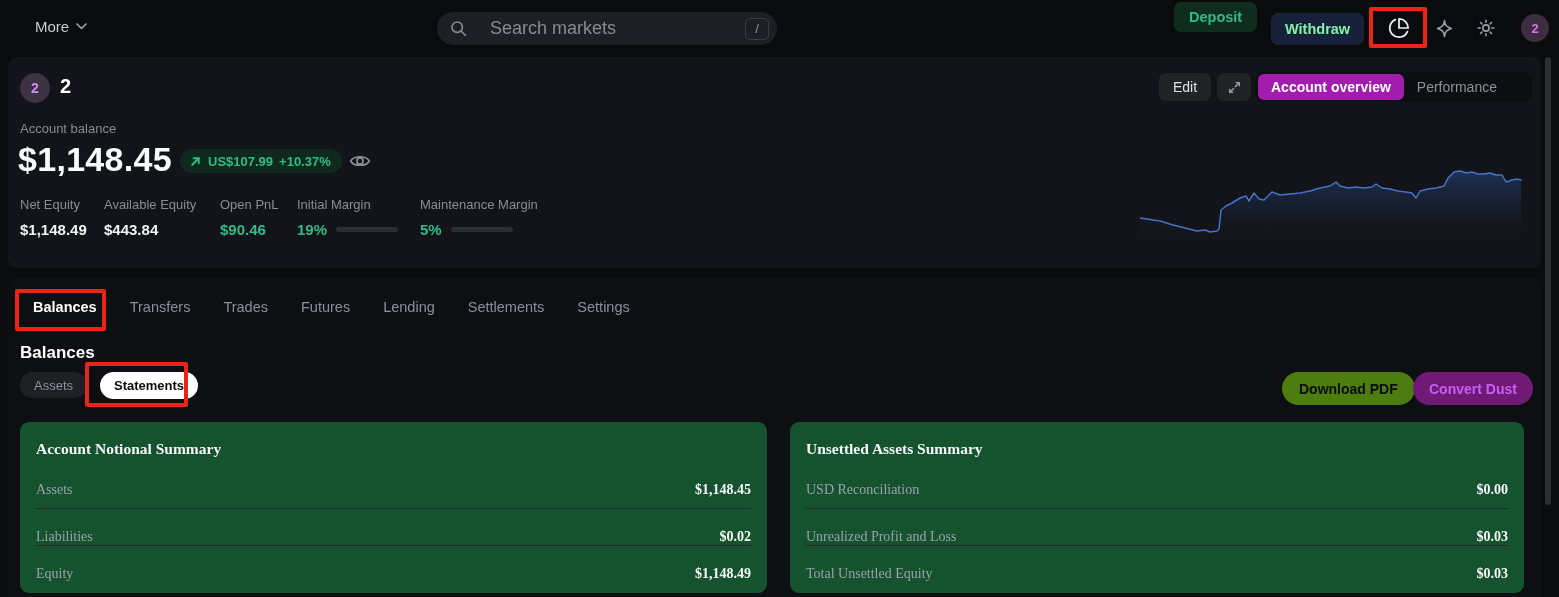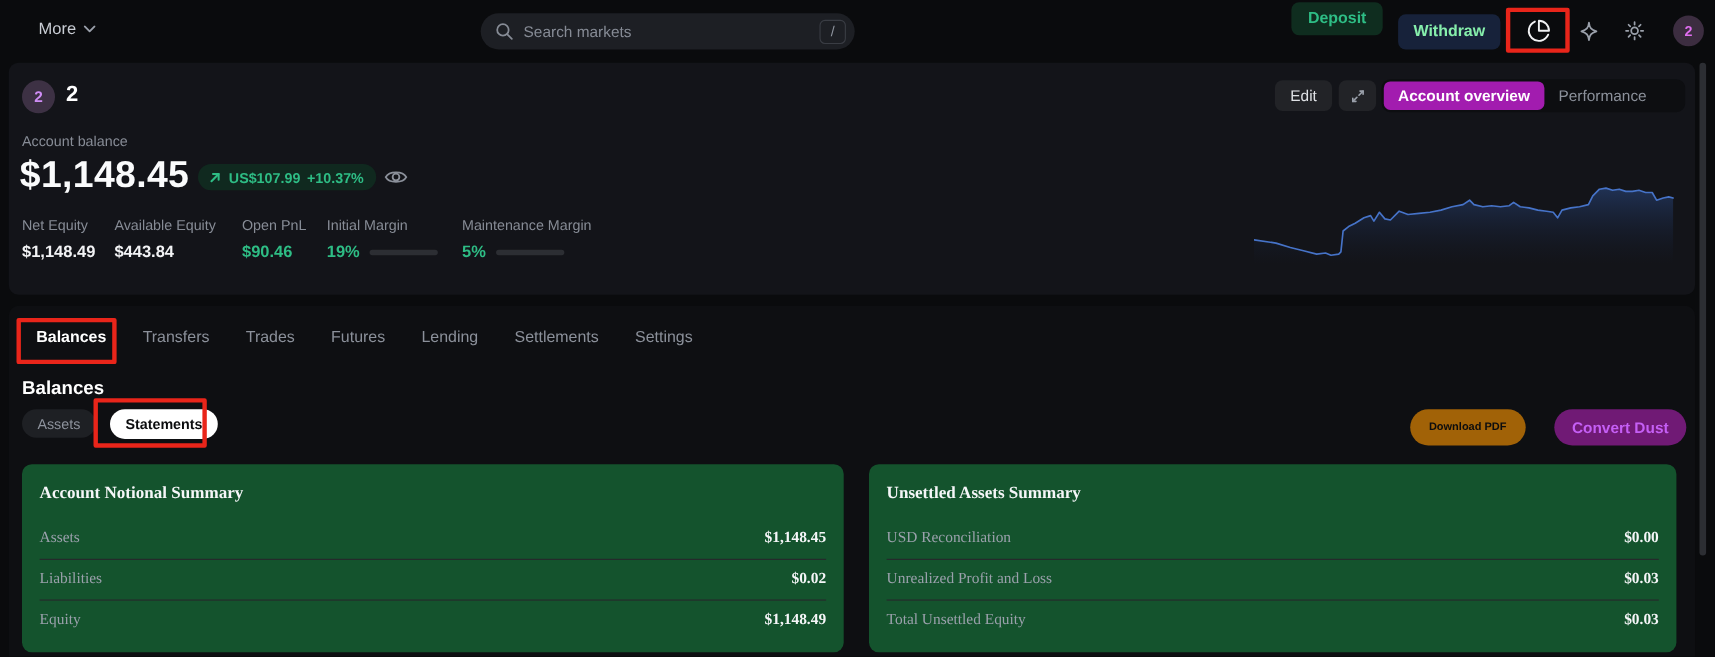--- a/index.html
+++ b/index.html
@@ -5,21 +5,21 @@
   * { margin:0; padding:0; box-sizing:border-box; }
   html,body { background:#0a0b0d; }
   body { font-family:"Liberation Sans", sans-serif; }
   .screen { position:relative; width:1559px; height:597px; background:#0a0b0d; overflow:hidden; color:#eceef1; }
 
   
   .topbar { position:absolute; left:0; top:0; width:1559px; height:56px; display:flex; align-items:center; }
   .clipped-nav { position:absolute; left:-6px; top:19px; width:10px; overflow:hidden; color:#c4c8d0; font-size:15px; font-weight:bold; }
   .more { position:absolute; left:35px; top:18px; display:flex; align-items:center; gap:7px; color:#c9cdd4; font-size:15px; cursor:pointer; }
   .searchbar { position:absolute; left:437px; top:12px; width:340px; height:33px; background:#1d1f24; border-radius:17px; display:flex; align-items:center; padding:0 8px 0 13px; }
-  .searchbar .ph { color:#868b95; font-size:14px; margin-left:9px; flex:1; }
+  .searchbar .ph { color:#868b95; font-size:18px; margin-left:23px; flex:1; }
   .slashkey { width:24px; height:22px; border:1px solid #3a3d44; border-radius:5px; color:#9096a0; font-size:13px; display:flex; align-items:center; justify-content:center; }
   .btn-deposit { position:absolute; left:1174px; top:2px; height:30px; padding:0 15px; background:#0f2d1f; color:#2ebd85; font-weight:bold; font-size:14.5px; border:none; border-radius:7px; cursor:pointer; }
   .btn-withdraw { position:absolute; left:1271px; top:13px; height:32px; padding:0 14px; background:#17223a; color:#86efac; font-weight:bold; font-size:14.5px; border:none; border-radius:7px; cursor:pointer; }
   .icon-btn { position:absolute; top:16px; width:24px; height:24px; display:flex; align-items:center; justify-content:center; cursor:pointer; background:none; border:none; }
   .avatar-top { position:absolute; left:1521px; top:14px; width:28px; height:28px; border-radius:50%; background:#3c2d40; color:#e06ef0; font-size:13px; font-weight:bold; display:flex; align-items:center; justify-content:center; cursor:pointer; }
 
   
   .panel { position:absolute; left:8px; top:57px; width:1533px; height:211px; background:#131419; border-radius:9px; }
   .acct-avatar { position:absolute; left:12px; top:16px; width:30px; height:30px; border-radius:50%; background:#3d3144; color:#cf8df5; font-size:14px; font-weight:bold; display:flex; align-items:center; justify-content:center; }
   .acct-name { position:absolute; left:52px; top:18px; font-size:20px; font-weight:bold; color:#ffffff; }
@@ -43,30 +43,30 @@
 
   
   .section { position:absolute; left:8px; top:278px; width:1533px; height:319px; background:#0e0f12; border-radius:9px 9px 0 0; }
   .tabs { position:absolute; left:25px; top:17px; display:flex; gap:33px; }
   .tab { background:none; border:none; color:#8b909a; font-size:14.5px; cursor:pointer; padding:4px 0; white-space:nowrap; }
   .tab.active { color:#ffffff; font-weight:bold; }
   .heading { position:absolute; left:12px; top:65px; font-size:17px; font-weight:bold; color:#ffffff; }
   .pills { position:absolute; left:12px; top:94px; display:flex; gap:13px; }
   .pill { height:26px; padding:0 14px; border-radius:14px; border:none; font-size:13px; cursor:pointer; background:#1e2024; color:#8e939d; }
   .pill.active { background:#ffffff; color:#0b0c0e; font-weight:bold; height:27px; }
-  .btn-pdf { position:absolute; left:1274px; top:94px; height:33px; padding:0 17px; background:#a16207; color:#0b0c0e; font-size:10px; font-weight:bold; border:none; border-radius:17px; cursor:pointer; }
+  .btn-pdf { position:absolute; left:1274px; top:94px; height:33px; padding:0 17px; background:#4d7c0f; color:#0b0c0e; font-size:14px; font-weight:bold; border:none; border-radius:17px; cursor:pointer; }
   .btn-dust { position:absolute; left:1405px; top:94px; height:33px; padding:0 16px; background:#701a75; color:#c55ff5; font-size:14px; font-weight:bold; border:none; border-radius:17px; cursor:pointer; }
 
   .card { position:absolute; top:144px; height:171px; background:#14532d; border-radius:9px; padding:0 16px;font-family:Liberation Serif, serif; }
   .card.c1 { left:12px; width:747px; }
   .card.c2 { left:782px; width:734px; }
   .card-title { padding-top:18px; font-size:15.5px; font-weight:bold; color:#f5f6f8; }
   .crows { margin-top:13px; }
   .crow { height:37px; display:flex; align-items:center; justify-content:space-between; }
-  .crow + .crow { border-top:1px solid #26272c; }
+  .crow + .crow { border-top:1px solid #26272c;align-items:flex-end; }
   .crow .rl { font-size:14px; color:#9ba1ac; }
   .crow .rv { font-size:14px; font-weight:bold; color:#f5f6f8; }
 
   
   .annot { position:absolute; border:4px solid #e9251a; border-radius:2px; pointer-events:none; }
   .scrollbar { position:absolute; left:1545px; top:57px; width:6px; height:448px; background:#2c2e33; border-radius:3px; }
 
   svg { display:block; }
 </style>
 </head>

